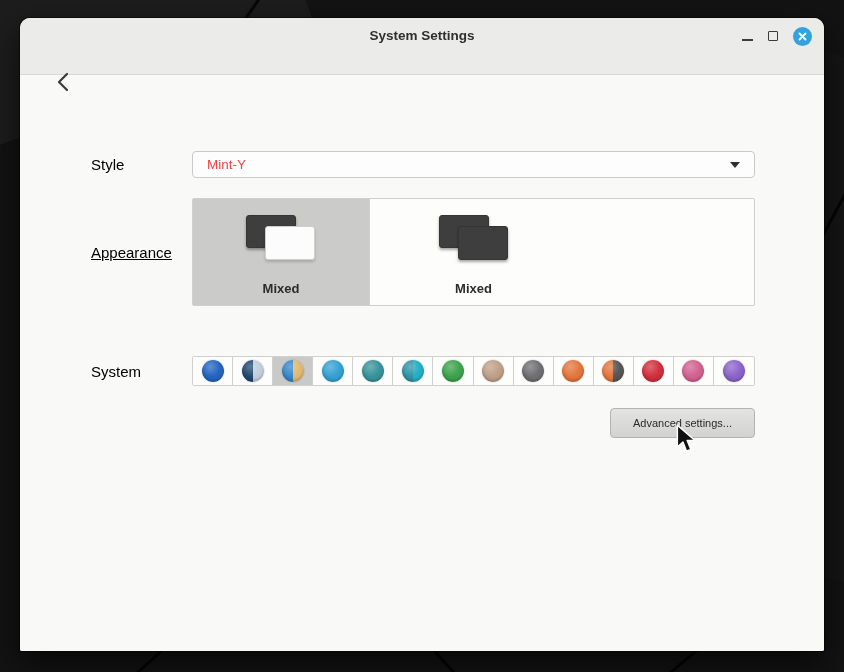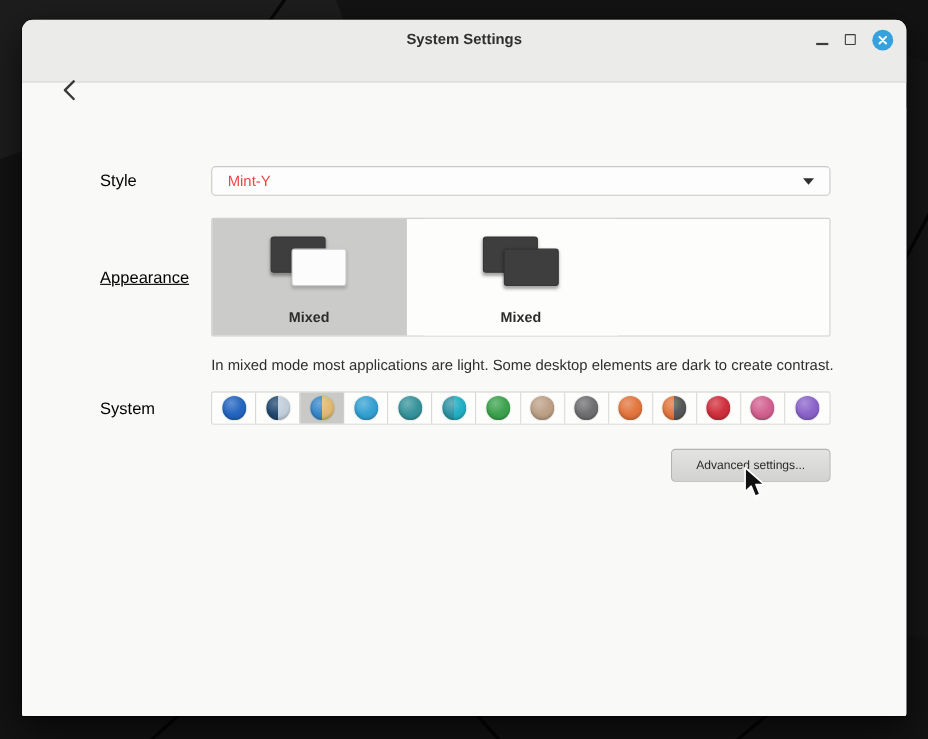--- a/index.html
+++ b/index.html
@@ -153,21 +153,20 @@
           <div class="appearance-label">Mixed</div>
         </div>
         <div class="appearance-cell">
           <div class="icon-stack">
             <div class="mini back dark-rect"></div>
             <div class="mini front dark-rect"></div>
           </div>
           <div class="appearance-label">Mixed</div>
         </div>
       </div>
-    <div class="mode-description">In mixed mode most applications are light. Some desktop elements are dark to create contrast.</div>
 
     <div class="row-label label-color">System</div>
     <div class="color-grid">
         <div class="swatch-cell">
           <div class="swatch-circle" style="background: radial-gradient(circle at 38% 30%, rgba(255, 255, 255, 0.28), rgba(255, 255, 255, 0) 48%), linear-gradient(rgb(36, 101, 192), rgb(36, 101, 192));"></div>
         </div>
         <div class="swatch-cell">
           <div class="swatch-circle" style="background: radial-gradient(circle at 38% 30%, rgba(255, 255, 255, 0.28), rgba(255, 255, 255, 0) 48%), linear-gradient(90deg, rgb(33, 72, 111) 0px, rgb(33, 72, 111) 50%, rgb(194, 207, 219) 50%, rgb(194, 207, 219) 100%);"></div>
         </div>
         <div class="swatch-cell selected">

